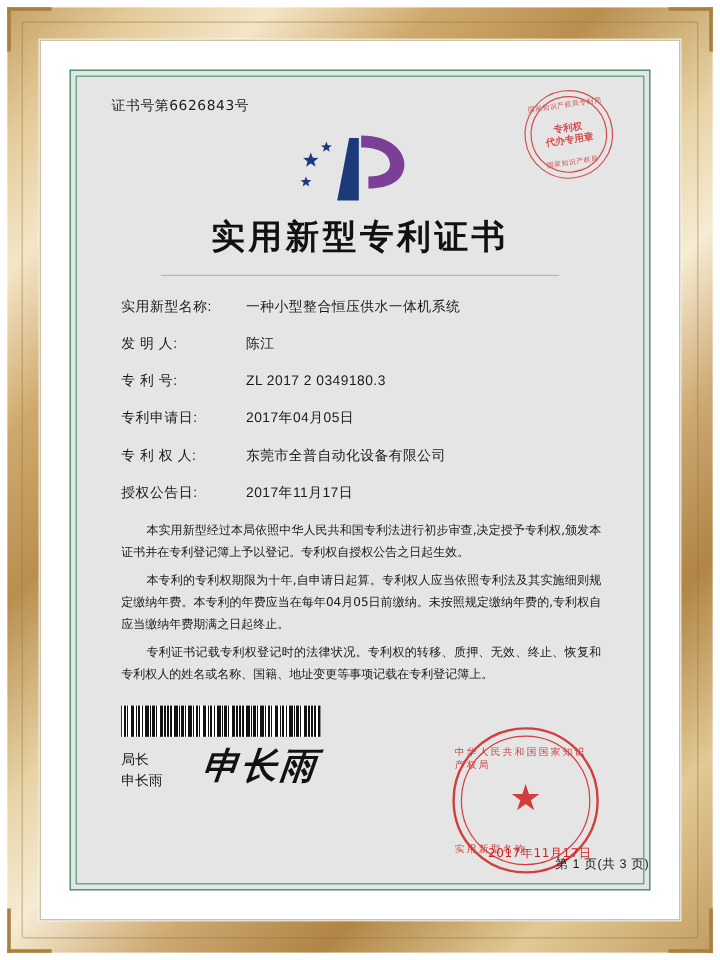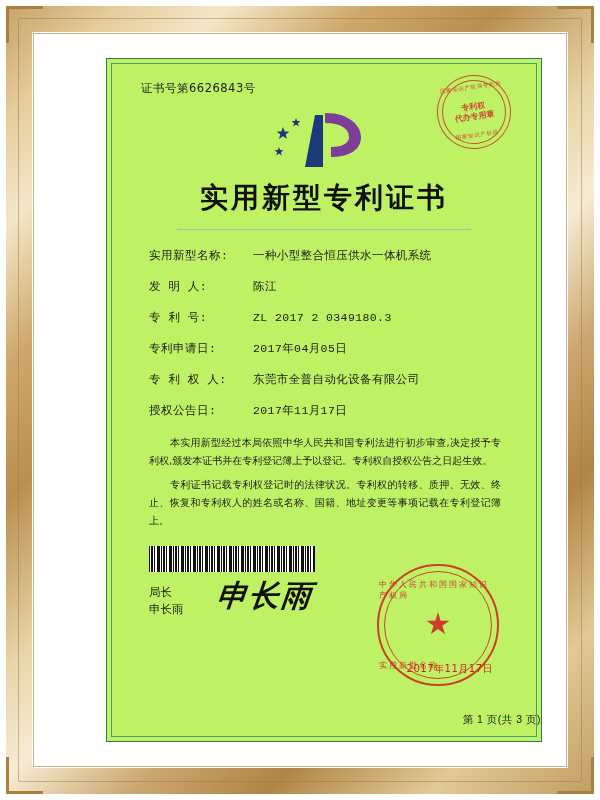--- a/index.html
+++ b/index.html
@@ -84,22 +84,21 @@
 
   
   .page {
     position: absolute;
     left: 58px;
     top: 58px;
     right: 58px;
     bottom: 58px;
     box-sizing: border-box;
     border: 1.5px solid #2f7d5a;
-    background: #bef264;
-    margin-left: 48px;
+    background: #e5e5e5;
   }
   .page::before {
     content: "";
     position: absolute;
     left: 4px;
     top: 4px;
     right: 4px;
     bottom: 4px;
     border: 1px solid #4c9a74;
     pointer-events: none;
@@ -206,21 +205,21 @@
   .fields {
     margin-top: 18px;
     padding-left: 14px;
   }
   .field-row {
     display: flex;
     align-items: baseline;
     margin-bottom: 16px;
     font-size: 11.5px;
     color: #1a1a1a;
-    font-family: Liberation Mono, monospace;
+    font-family: Liberation Sans, sans-serif;
   }
   .field-label {
     width: 104px;
     flex: none;
     letter-spacing: 0.5px;
   }
   .field-value {
     letter-spacing: 0.4px;
   }
 
@@ -415,20 +414,21 @@
           <div class="field-value">东莞市全普自动化设备有限公司</div>
         </div>
         <div class="field-row">
           <div class="field-label">授权公告日:</div>
           <div class="field-value">2017年11月17日</div>
         </div>
       </div>
 
       <div class="body-text">
         <p>本实用新型经过本局依照中华人民共和国专利法进行初步审查,决定授予专利权,颁发本证书并在专利登记簿上予以登记。专利权自授权公告之日起生效。</p>
+        <p>本专利的专利权期限为十年,自申请日起算。专利权人应当依照专利法及其实施细则规定缴纳年费。本专利的年费应当在每年04月05日前缴纳。未按照规定缴纳年费的,专利权自应当缴纳年费期满之日起终止。</p>
         <p>专利证书记载专利权登记时的法律状况。专利权的转移、质押、无效、终止、恢复和专利权人的姓名或名称、国籍、地址变更等事项记载在专利登记簿上。</p>
       </div>
 
       <div class="barcode"></div>
 
       <div class="sign-area">
         <div class="sign-title">
           <div>局长</div>
           <div>申长雨</div>
         </div>

